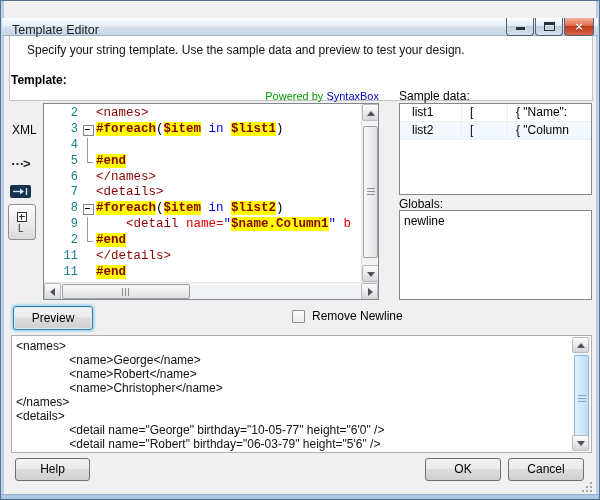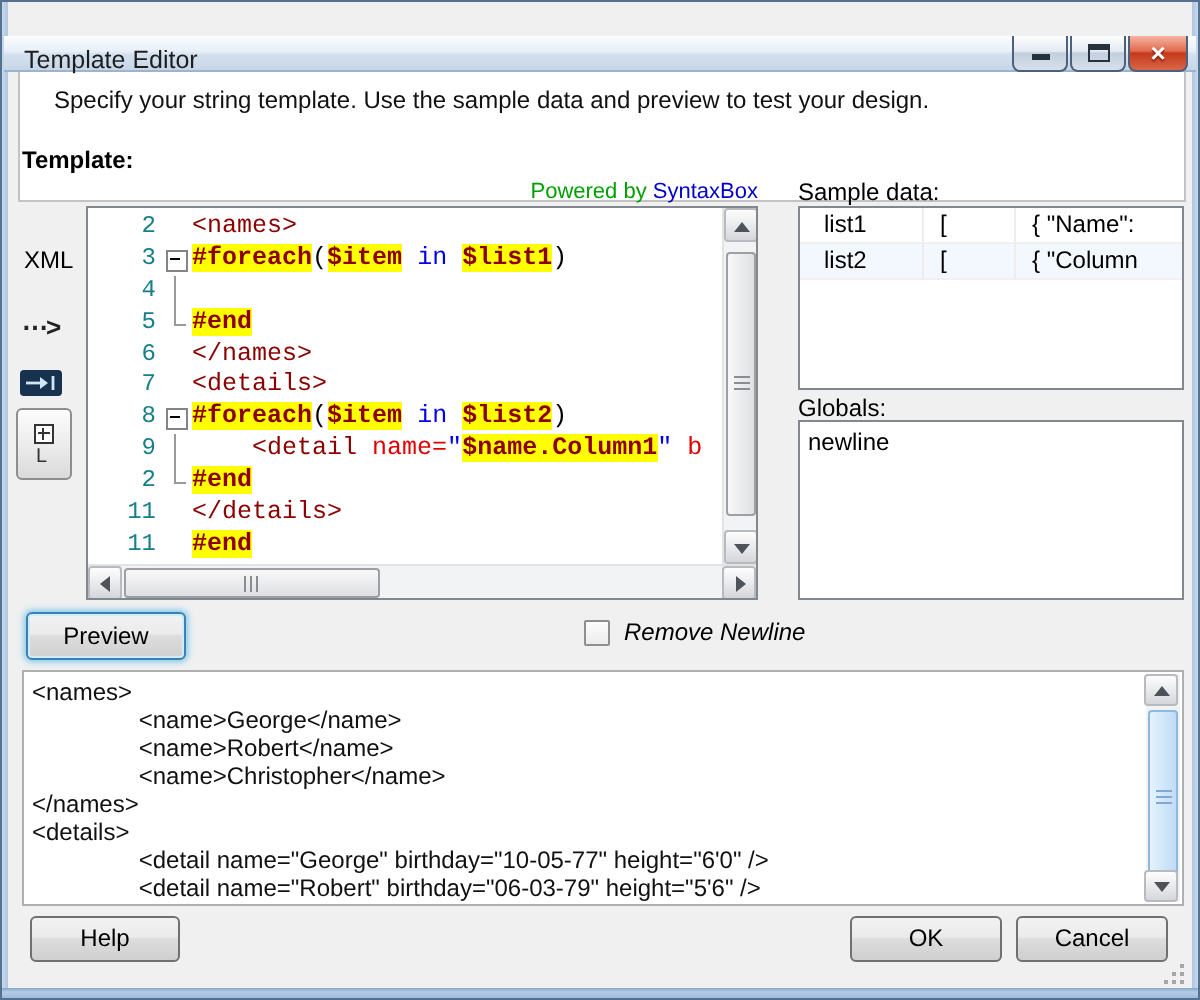--- a/index.html
+++ b/index.html
@@ -103,21 +103,21 @@
   .gl-item{height:16px; line-height:16px; padding-left:4px; margin-top:2px;}
   
   .btn{position:absolute; height:23px; border:1px solid #707070; border-radius:3px;
     background:linear-gradient(#F2F2F2,#EBEBEB 45%,#DDDDDD 50%,#CFCFCF);
     text-align:center; line-height:21px; font-size:12px; color:#000; cursor:default;}
   .btn-default{border:1px solid var(--selection-accent);
     box-shadow:0 0 3px 1px #7EC8EA, inset 0 0 0 1px #CEEDFA;}
   
   .checkbox{position:absolute; left:291px; top:309px; width:13px; height:13px;
     border:1px solid #8E8F8F; background:linear-gradient(#FCFCFC,#EDEDED); border-radius:1px;}
-  .chk-label{position:absolute; left:311px; top:308px;font-style:italic;}
+  .chk-label{position:absolute; left:311px; top:308px;}
   
   .preview-box{position:absolute; left:10px; top:334px; width:581px; height:118px;
     background:#fff; border:1px solid #AFAFAF; overflow:hidden;}
   .pv-lines{position:absolute; left:4px; top:3px; right:20px; bottom:0; overflow:hidden;}
   .pv-line{height:14px; line-height:14px; white-space:pre; tab-size:16; font-size:12px; color:#111;}
   .pv-sb{position:absolute; right:1px; top:1px; bottom:1px; width:17px; background:#F1F2F4;}
   .pv-thumb{position:absolute; left:1px; width:15px; top:18px; height:88px;
     background:linear-gradient(90deg,#E4F2FD,#BFDCF5); border:1px solid #8FB8DE; border-radius:2px;}
   .pv-thumb .grip{position:absolute; left:3px; top:50%; margin-top:-4px; width:8px; height:7px;
     background:repeating-linear-gradient(#7FA9D4 0 1px,transparent 1px 3px);}

